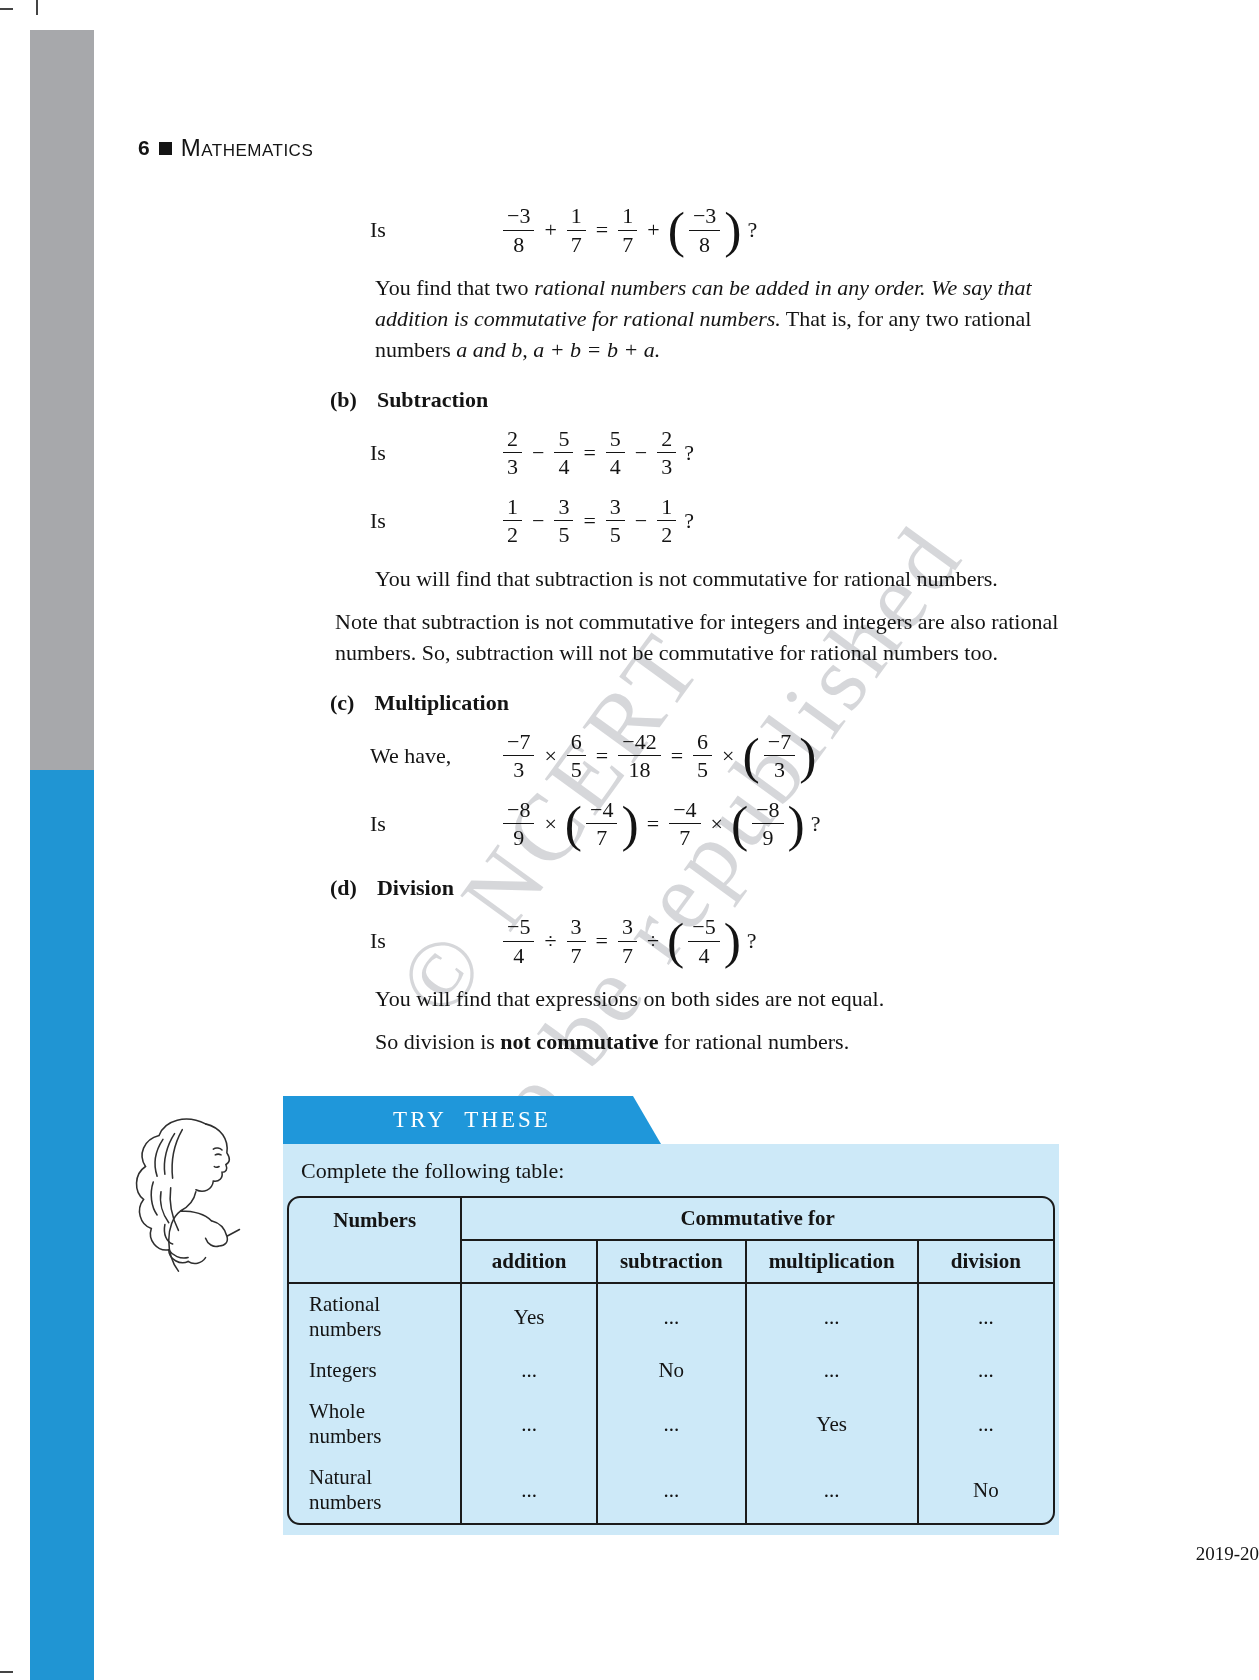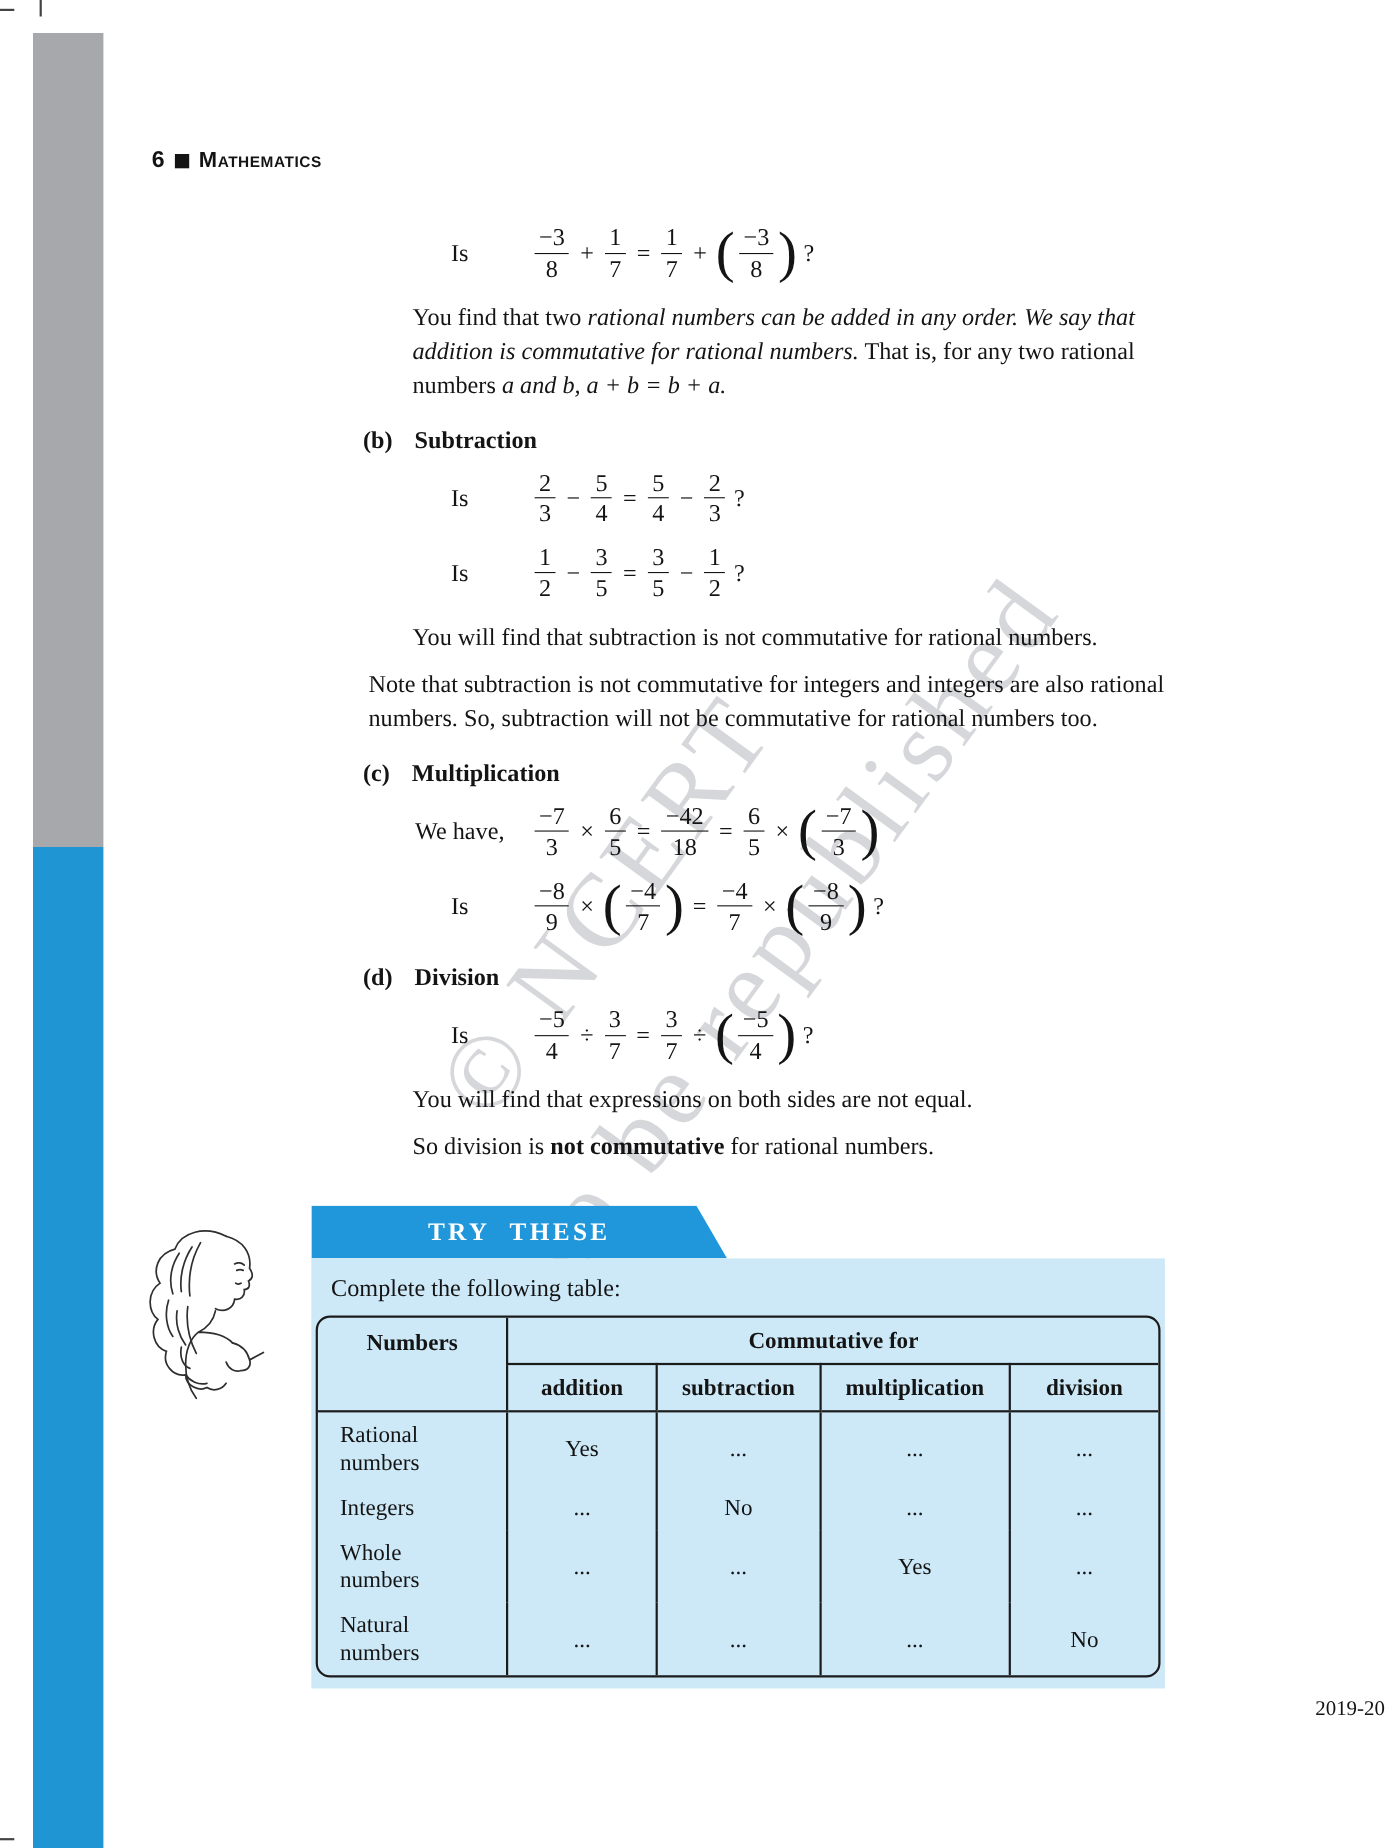--- a/index.html
+++ b/index.html
@@ -12,46 +12,46 @@
   .crop{position:absolute;background:#444;}
   .crop.tl-v{left:36px;top:0;width:2px;height:15px;}
   .crop.tl-h{left:0;top:8px;width:13px;height:2px;}
   .crop.bl-v{left:36px;top:1665px;width:2px;height:15px;}
   .crop.bl-h{left:0;top:1671px;width:13px;height:2px;}
   
   .header{position:absolute;left:138px;top:134px;display:flex;align-items:center;gap:9px;
           font-family:"Liberation Sans",sans-serif;z-index:2;}
   .page-num{font-weight:bold;font-size:21px;}
   .hsq{width:13px;height:13px;background:#141414;}
-  .subject{font-variant:small-caps;font-weight:700;font-size:20px;letter-spacing:.5px;}
+  .subject{font-variant:small-caps;font-weight:400;font-size:24px;letter-spacing:.5px;}
   
   .watermark{position:absolute;left:110px;top:720px;width:1000px;z-index:1;
              transform:rotate(-54deg);text-align:center;line-height:1.55;
              font-size:95px;letter-spacing:6px;color:rgba(163,167,172,.45);
              pointer-events:none;white-space:nowrap;}
   
   .content{position:absolute;left:330px;top:192px;width:732px;z-index:2;
            font-size:22px;line-height:1.42;}
   .para{margin:12px 0 12px 45px;}
   .para.note{margin-left:5px;}
   .subhead{display:flex;gap:20px;font-weight:bold;margin:18px 0 6px 0;}
   .eq-row{display:flex;align-items:center;margin:8px 0;min-height:60px;}
-  .eq-label{flex:none;margin-left:23px;width:130px;text-align:center;}
+  .eq-label{flex:none;margin-left:40px;width:130px;}
   .eq{display:flex;align-items:center;}
   .frac{display:inline-flex;flex-direction:column;align-items:center;margin:0 3px;line-height:1.15;}
   .fnum{padding:0 4px 1px;border-bottom:1.6px solid #141414;}
   .fden{padding:1px 4px 0;}
   .op{margin:0 7px;}
   .qm{margin-left:5px;}
   .paren{font-size:235%;font-weight:300;line-height:.85;margin:0 1px;}
   
   .try-panel{position:absolute;left:283px;top:1096px;width:776px;z-index:2;}
   .try-ribbon{width:378px;height:48px;background:#1f97da;color:#fff;
               display:flex;align-items:center;justify-content:center;
-              font-weight:bold;font-size:23px;letter-spacing:3px;word-spacing:10px;
+              font-weight:normal;font-size:23px;letter-spacing:3px;word-spacing:10px;
               clip-path:polygon(0 0,calc(100% - 28px) 0,100% 100%,0 100%);}
   .try-body{background:#cde9f8;padding:8px 2px 10px;}
   .try-instruction{font-size:22px;margin:6px 0 12px 16px;}
   .tbl-wrap{border:2px solid #1b1b1b;border-radius:13px;overflow:hidden;margin:0 2px;}
   table.commtable{width:100%;border-collapse:collapse;font-size:21px;}
   .commtable th,.commtable td{padding:8px 22px;text-align:center;vertical-align:middle;}
   .commtable th{font-weight:bold;}
   .commtable .th-numbers{vertical-align:top;padding-top:10px;}
   .commtable .v{border-left:2px solid #1b1b1b;}
   .commtable .hb{border-bottom:2px solid #1b1b1b;}

